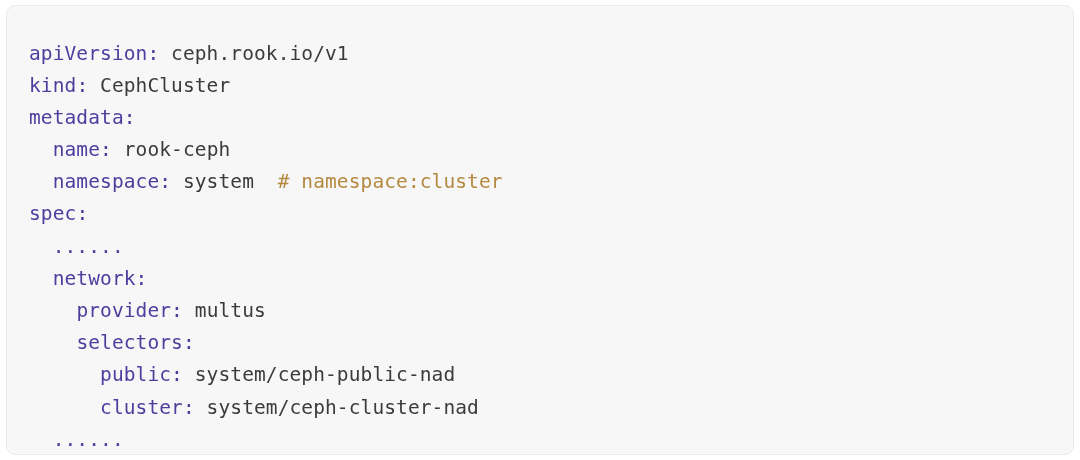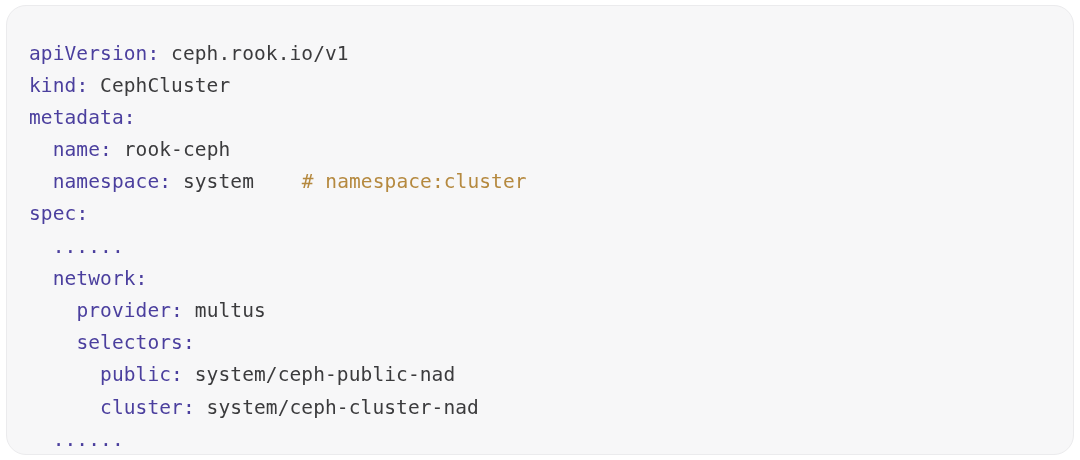--- a/index.html
+++ b/index.html
@@ -16,21 +16,21 @@
 
   #code-card {
     position: absolute;
     left: 6px;
     top: 5px;
     width: 1068px;
     height: 450px;
     box-sizing: border-box;
     background: #f7f7f8;
     border: 1px solid #ebebed;
-    border-radius: 20px;
+    border-radius: 9px;
     overflow: hidden;
   }
 
   #code-block {
     position: absolute;
     left: 22px;
     top: 12px;
     right: 8px;
     bottom: 0;
     font-size: 19.5px;
@@ -40,21 +40,21 @@
   }
 
   .code-line {
     height: 32.2px;
     white-space: pre;
   }
 
   .tok-key   { color: #4b3f9e; }
   .tok-punct { color: #4b3f9e; }
   .tok-val   { color: #3b3b3d; }
-  .tok-comment { color: #b5893f; padding-left: 24px; }
+  .tok-comment { color: #b5893f; }
   .tok-dots  { color: #4b3f9e; }
   .tok-plain { color: #3b3b3d; }
 </style>
 </head>
 <body>
 
 <div id="code-card">
   <pre id="code-block"><div class="code-line"><span class="tok-key">apiVersion</span><span class="tok-punct">:</span><span class="tok-val"> ceph.rook.io/v1</span></div><div class="code-line"><span class="tok-key">kind</span><span class="tok-punct">:</span><span class="tok-val"> CephCluster</span></div><div class="code-line"><span class="tok-key">metadata</span><span class="tok-punct">:</span></div><div class="code-line"><span class="tok-plain">  </span><span class="tok-key">name</span><span class="tok-punct">:</span><span class="tok-val"> rook-ceph</span></div><div class="code-line"><span class="tok-plain">  </span><span class="tok-key">namespace</span><span class="tok-punct">:</span><span class="tok-val"> system</span><span class="tok-comment">  # namespace:cluster</span></div><div class="code-line"><span class="tok-key">spec</span><span class="tok-punct">:</span></div><div class="code-line"><span class="tok-plain">  </span><span class="tok-dots">......</span></div><div class="code-line"><span class="tok-plain">  </span><span class="tok-key">network</span><span class="tok-punct">:</span></div><div class="code-line"><span class="tok-plain">    </span><span class="tok-key">provider</span><span class="tok-punct">:</span><span class="tok-val"> multus</span></div><div class="code-line"><span class="tok-plain">    </span><span class="tok-key">selectors</span><span class="tok-punct">:</span></div><div class="code-line"><span class="tok-plain">      </span><span class="tok-key">public</span><span class="tok-punct">:</span><span class="tok-val"> system/ceph-public-nad</span></div><div class="code-line"><span class="tok-plain">      </span><span class="tok-key">cluster</span><span class="tok-punct">:</span><span class="tok-val"> system/ceph-cluster-nad</span></div><div class="code-line"><span class="tok-plain">  </span><span class="tok-dots">......</span></div></pre>
 </div>
 

